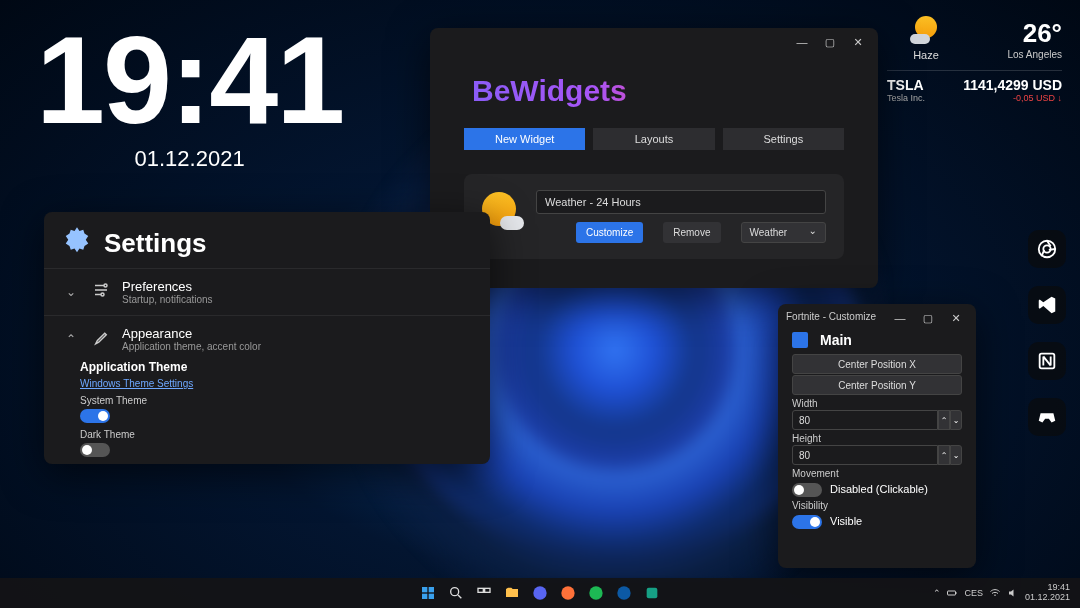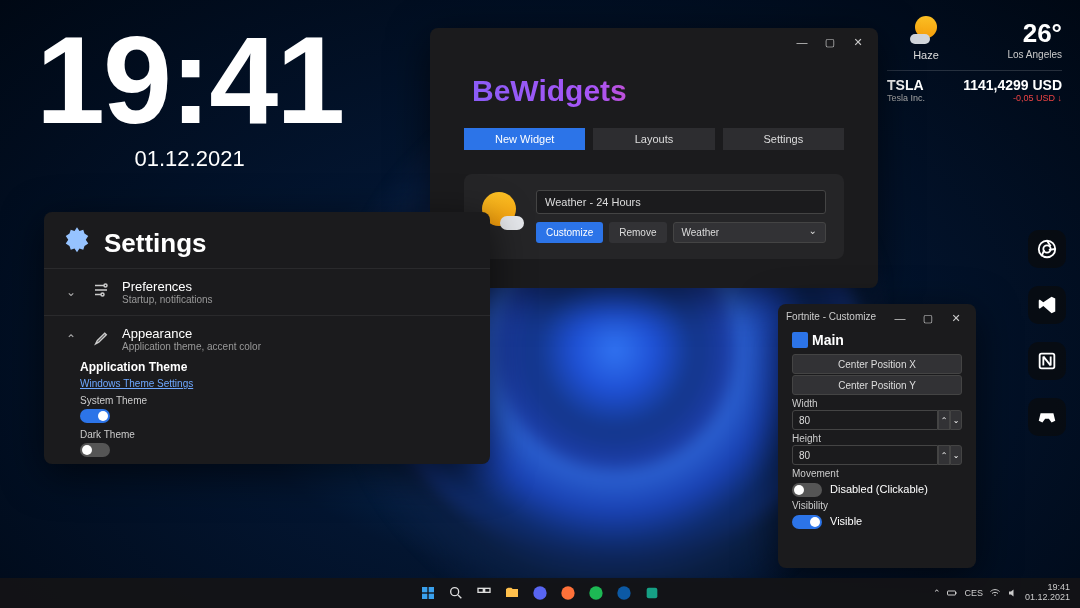--- a/index.html
+++ b/index.html
@@ -51,21 +51,21 @@
     .bw-logo { font-size: 30px; font-weight: 700; margin: 18px 0 20px 42px; background: linear-gradient(90deg, #8b5cf6 0%, #a855f7 30%, #ec4899 55%, #f97316 100%); -webkit-background-clip: text; background-clip: text; color: transparent; }
     .bw-tabs { display: flex; gap: 8px; padding: 0 34px; }
     .bw-tab { flex: 1; height: 22px; font-size: 11px; border-radius: 0; background: #2d2d30; color: #ddd; display: flex; align-items: center; justify-content: center; cursor: pointer; }
     .bw-tab.active { background: #2c74e8; color: #fff; }
     .bw-card { margin: 24px 34px 0; background: #252527; border-radius: 8px; padding: 16px 18px; display: flex; gap: 14px; align-items: flex-start; }
     .bw-card-icon { width: 40px; height: 40px; position: relative; }
     .bw-card-icon .sun { width: 34px; height: 34px; border-radius: 50%; background: linear-gradient(#fbbf24, #f59e0b); position: absolute; left: 0; top: 2px; }
     .bw-card-icon .cloud { position: absolute; width: 24px; height: 14px; background: #e5e7eb; border-radius: 7px; bottom: 0; right: -2px; }
     .bw-card-body { flex: 1; }
     .bw-input { width: 100%; height: 24px; background: #1b1b1d; border: 1px solid #444; border-radius: 3px; color: #ddd; font-size: 11px; padding: 0 8px; }
-    .bw-row { display: flex; gap: 6px; margin-top: 8px; }
+    .bw-row { display: flex; gap: 20px; margin-top: 8px; margin-left: 40px; }
     .bw-btn-sm { font-size: 10px; padding: 4px 10px; border-radius: 3px; background: #323235; color: #ddd; border: none; cursor: pointer; }
     .bw-btn-sm.accent { background: #2c74e8; color: #fff; }
     .bw-select { flex: 1; font-size: 10px; background: #323235; border: 1px solid #444; border-radius: 3px; color: #ddd; padding: 4px 8px; position: relative; }
     .bw-select::after { content: "⌄"; position: absolute; right: 8px; top: 2px; }
 
     .settings-win { left: 44px; top: 212px; width: 446px; height: 252px; padding: 14px 0 0 0; }
     .settings-header { display: flex; align-items: center; gap: 12px; padding: 0 18px 8px; }
     .gear-icon-lg svg { width: 30px; height: 30px; }
     .settings-title { font-size: 26px; font-weight: 600; }
     .set-section { border-top: 1px solid #2a2a2c; padding: 10px 22px; }
@@ -78,21 +78,21 @@
     .set-body .h { font-size: 12px; font-weight: 600; margin-bottom: 4px; }
     .set-body .link { font-size: 10px; color: #6ea8ff; text-decoration: underline; cursor: pointer; }
     .set-body .lbl { font-size: 10px; color: #ccc; margin-top: 6px; }
     .toggle { width: 30px; height: 14px; border-radius: 7px; background: #555; position: relative; margin-top: 3px; cursor: pointer; }
     .toggle::after { content: ""; position: absolute; width: 10px; height: 10px; border-radius: 50%; background: #fff; top: 2px; left: 2px; }
     .toggle.on { background: #2c74e8; }
     .toggle.on::after { left: auto; right: 2px; }
 
     .customize-win { left: 778px; top: 304px; width: 198px; height: 264px; font-size: 11px; }
     .cw-title { position: absolute; left: 8px; top: 7px; font-size: 10px; color: #ccc; }
-    .cw-main { display: flex; align-items: center; gap: 4px; padding: 0 14px 6px; }
+    .cw-main { display: flex; align-items: center; gap: 12px; padding: 0 14px 6px; }
     .cw-main-icon { width: 16px; height: 16px; background: #2c74e8; border-radius: 2px; }
     .cw-main-label { font-size: 14px; font-weight: 600; }
     .cw-body { padding: 0 14px; display: flex; flex-direction: column; gap: 1px; }
     .cw-btn { height: 20px; font-size: 10px; background: #323235; border: 1px solid #444; border-radius: 3px; color: #ddd; cursor: pointer; }
     .cw-label { font-size: 10px; color: #ccc; margin-top: 2px; }
     .cw-num { display: flex; }
     .cw-num input { flex: 1; height: 20px; background: #1b1b1d; border: 1px solid #444; border-radius: 3px 0 0 3px; color: #ddd; font-size: 10px; padding: 0 6px; }
     .cw-step { width: 16px; height: 20px; background: #323235; border: 1px solid #444; display: flex; align-items: center; justify-content: center; font-size: 8px; cursor: pointer; }
     .cw-step:last-child { border-radius: 0 3px 3px 0; }
     .cw-toggle-row { display: flex; align-items: center; gap: 8px; }

